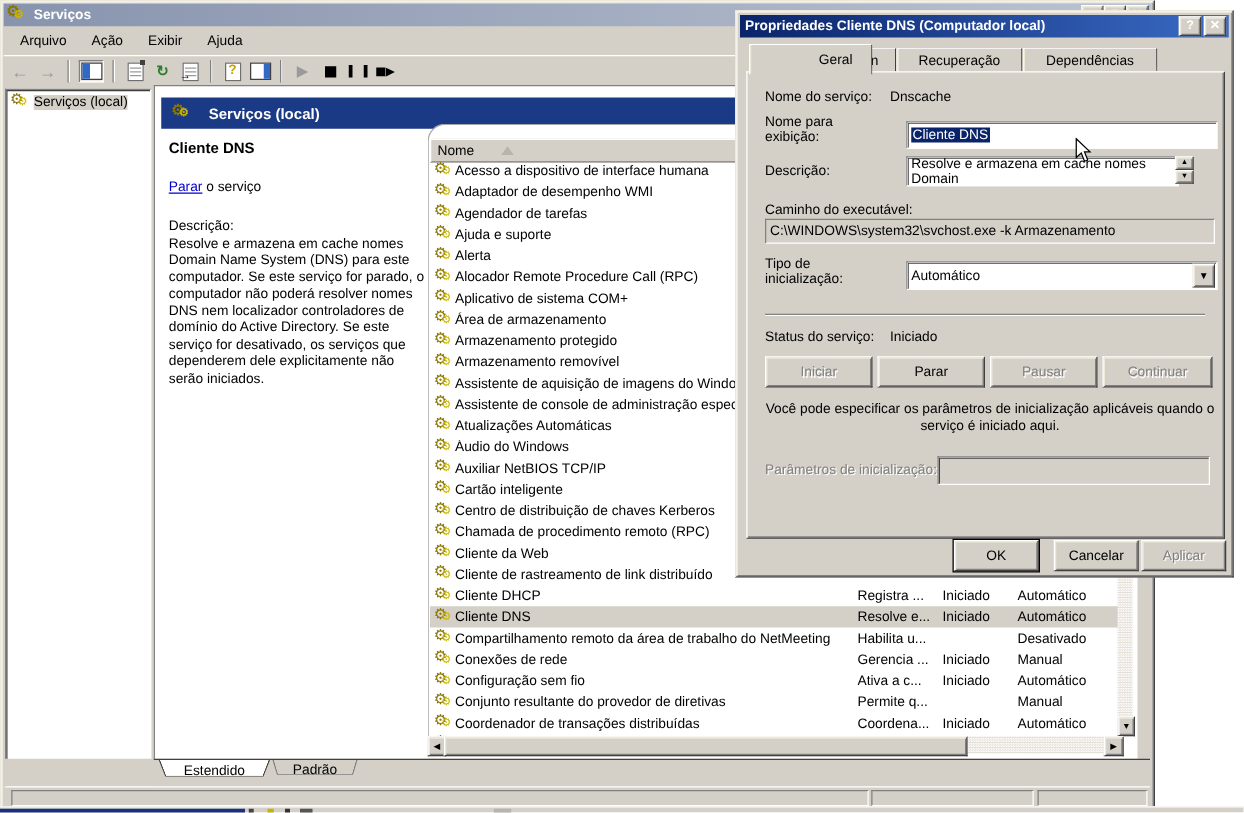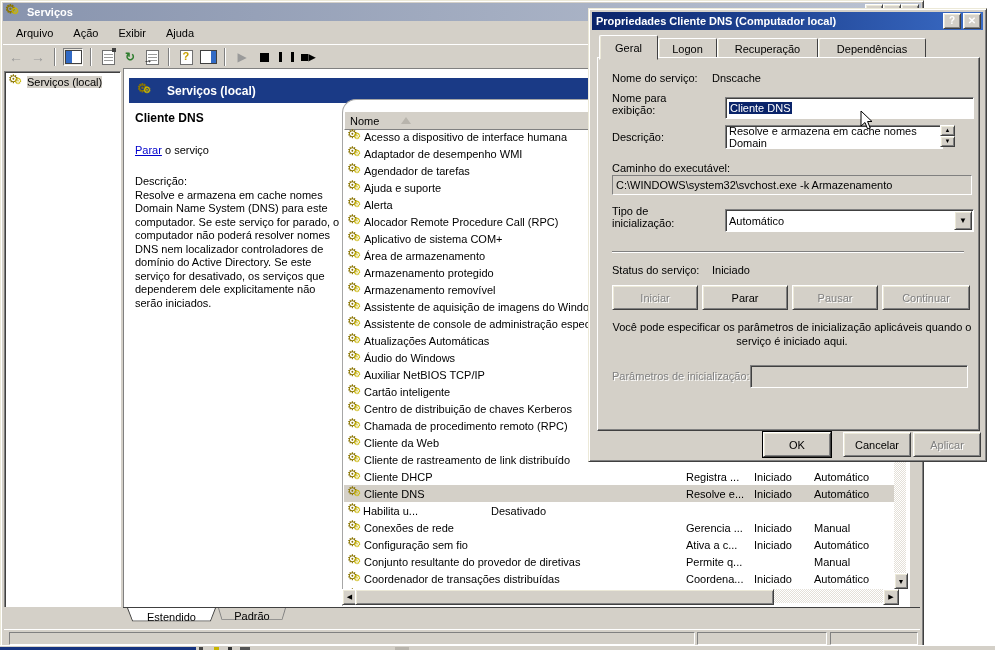--- a/index.html
+++ b/index.html
@@ -345,20 +345,21 @@
             </div>
             <div class="srow sel">
               <span class="gears"></span>
               <span class="c-name">Cliente DNS</span>
               <span class="c-desc">Resolve e...</span>
               <span class="c-status">Iniciado</span>
               <span class="c-startup">Automático</span>
             </div>
             <div class="srow">
               <span class="gears"></span>
+              <span class="c-name">Compartilhamento remoto da área de trabalho do NetMeeting</span>
               <span class="c-desc">Habilita u...</span>
               <span class="c-status"></span>
               <span class="c-startup">Desativado</span>
             </div>
             <div class="srow">
               <span class="gears"></span>
               <span class="c-name">Conexões de rede</span>
               <span class="c-desc">Gerencia ...</span>
               <span class="c-status">Iniciado</span>
               <span class="c-startup">Manual</span>
@@ -440,21 +441,21 @@
 <div class="abs" id="dialog" style="left:588px;top:8px;width:397px;height:452px;">
 
   <div class="abs titlebar title-active" style="left:3px;top:3px;right:3px;">
     <span style="margin-left:2px;">Propriedades Cliente DNS (Computador local)</span>
     <span style="flex:1"></span>
     <span class="btn capbtn">?</span>
     <span class="btn capbtn" style="margin-left:2px;">✕</span>
   </div>
 
   <div id="dialog-tabs">
-        <div class="tab" style="left: 10px; width: 57px; top: 26px; height: 23px; z-index: 5;">Geral</div>
+        <div class="tab" style="left: 10px; width: 57px; top: 26px; height: 23px; z-index: 5; padding-left: 40px;">Geral</div>
         <div class="tab" style="left: 69px; width: 57px; top: 29px; height: 19px;">Logon</div>
         <div class="tab" style="left: 128px; width: 99px; top: 29px; height: 19px;">Recuperação</div>
         <div class="tab" style="left: 229px; width: 106px; top: 29px; height: 19px;">Dependências</div>
       </div>
 
   <div class="abs tabpage" style="left:8px;top:48px;width:381px;height:372px;">
 
     <span class="lbl" style="left:14px;top:14px;">Nome do serviço:</span>
     <span class="lbl" style="left:114px;top:14px;">Dnscache</span>
 

